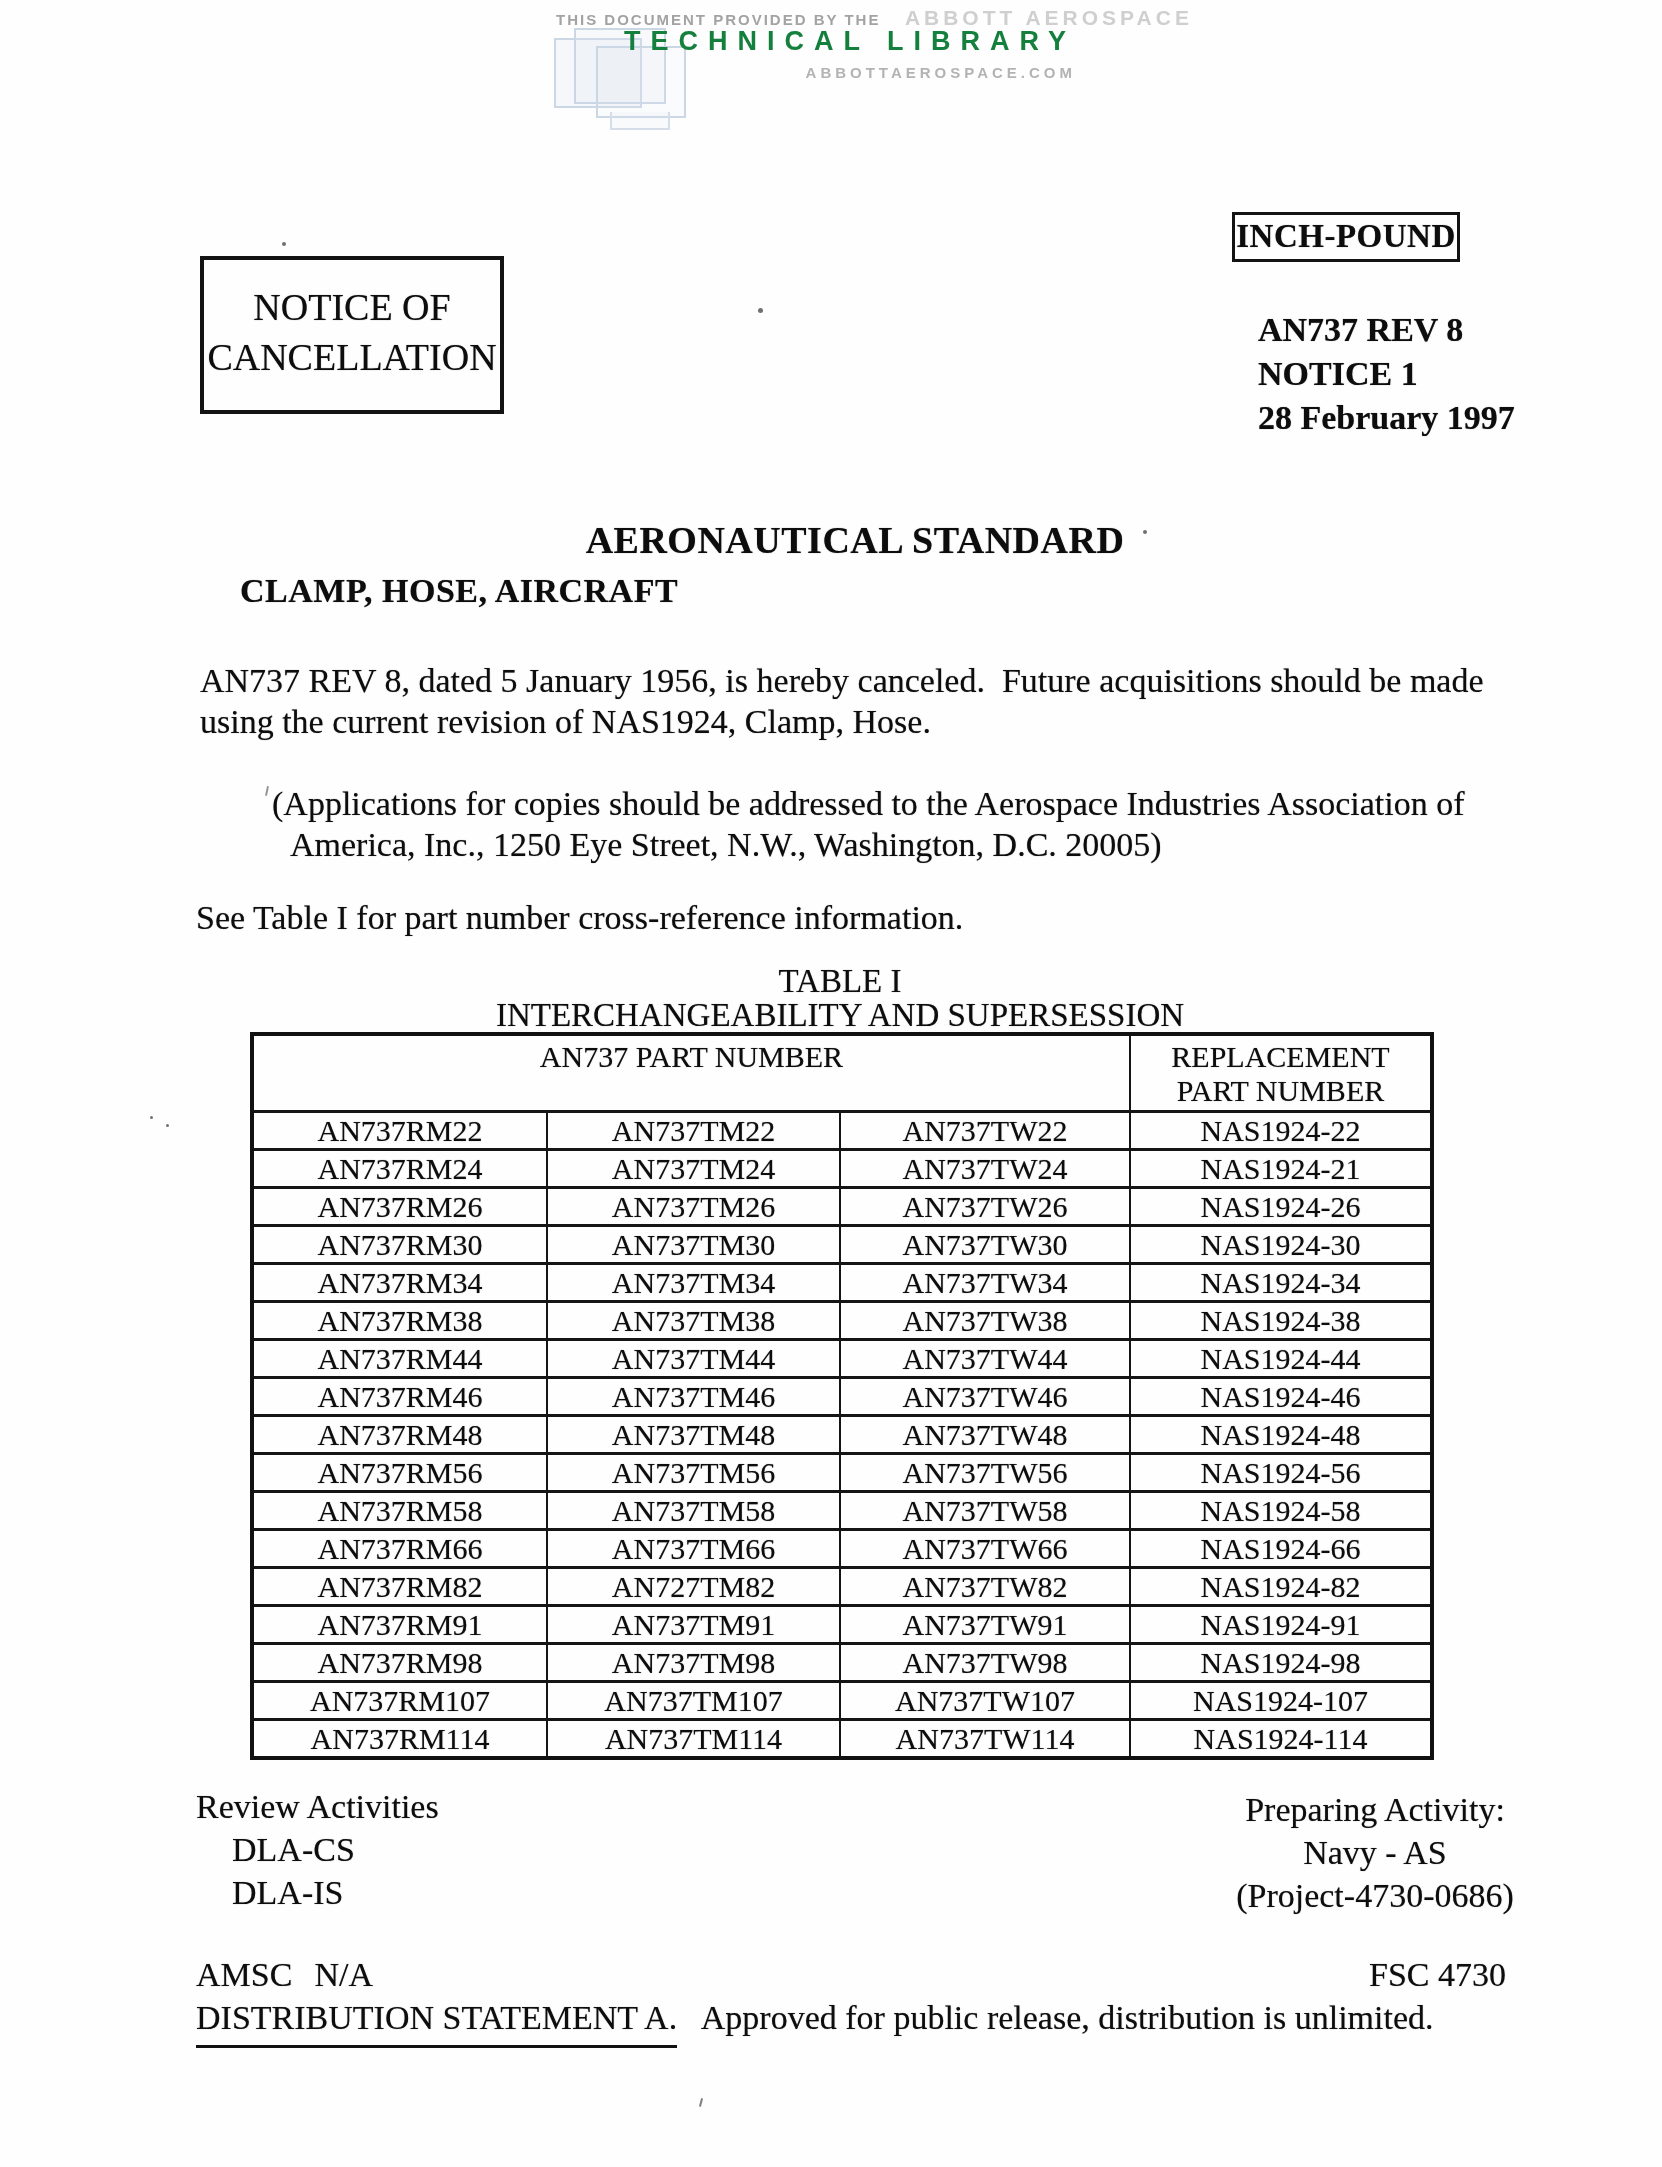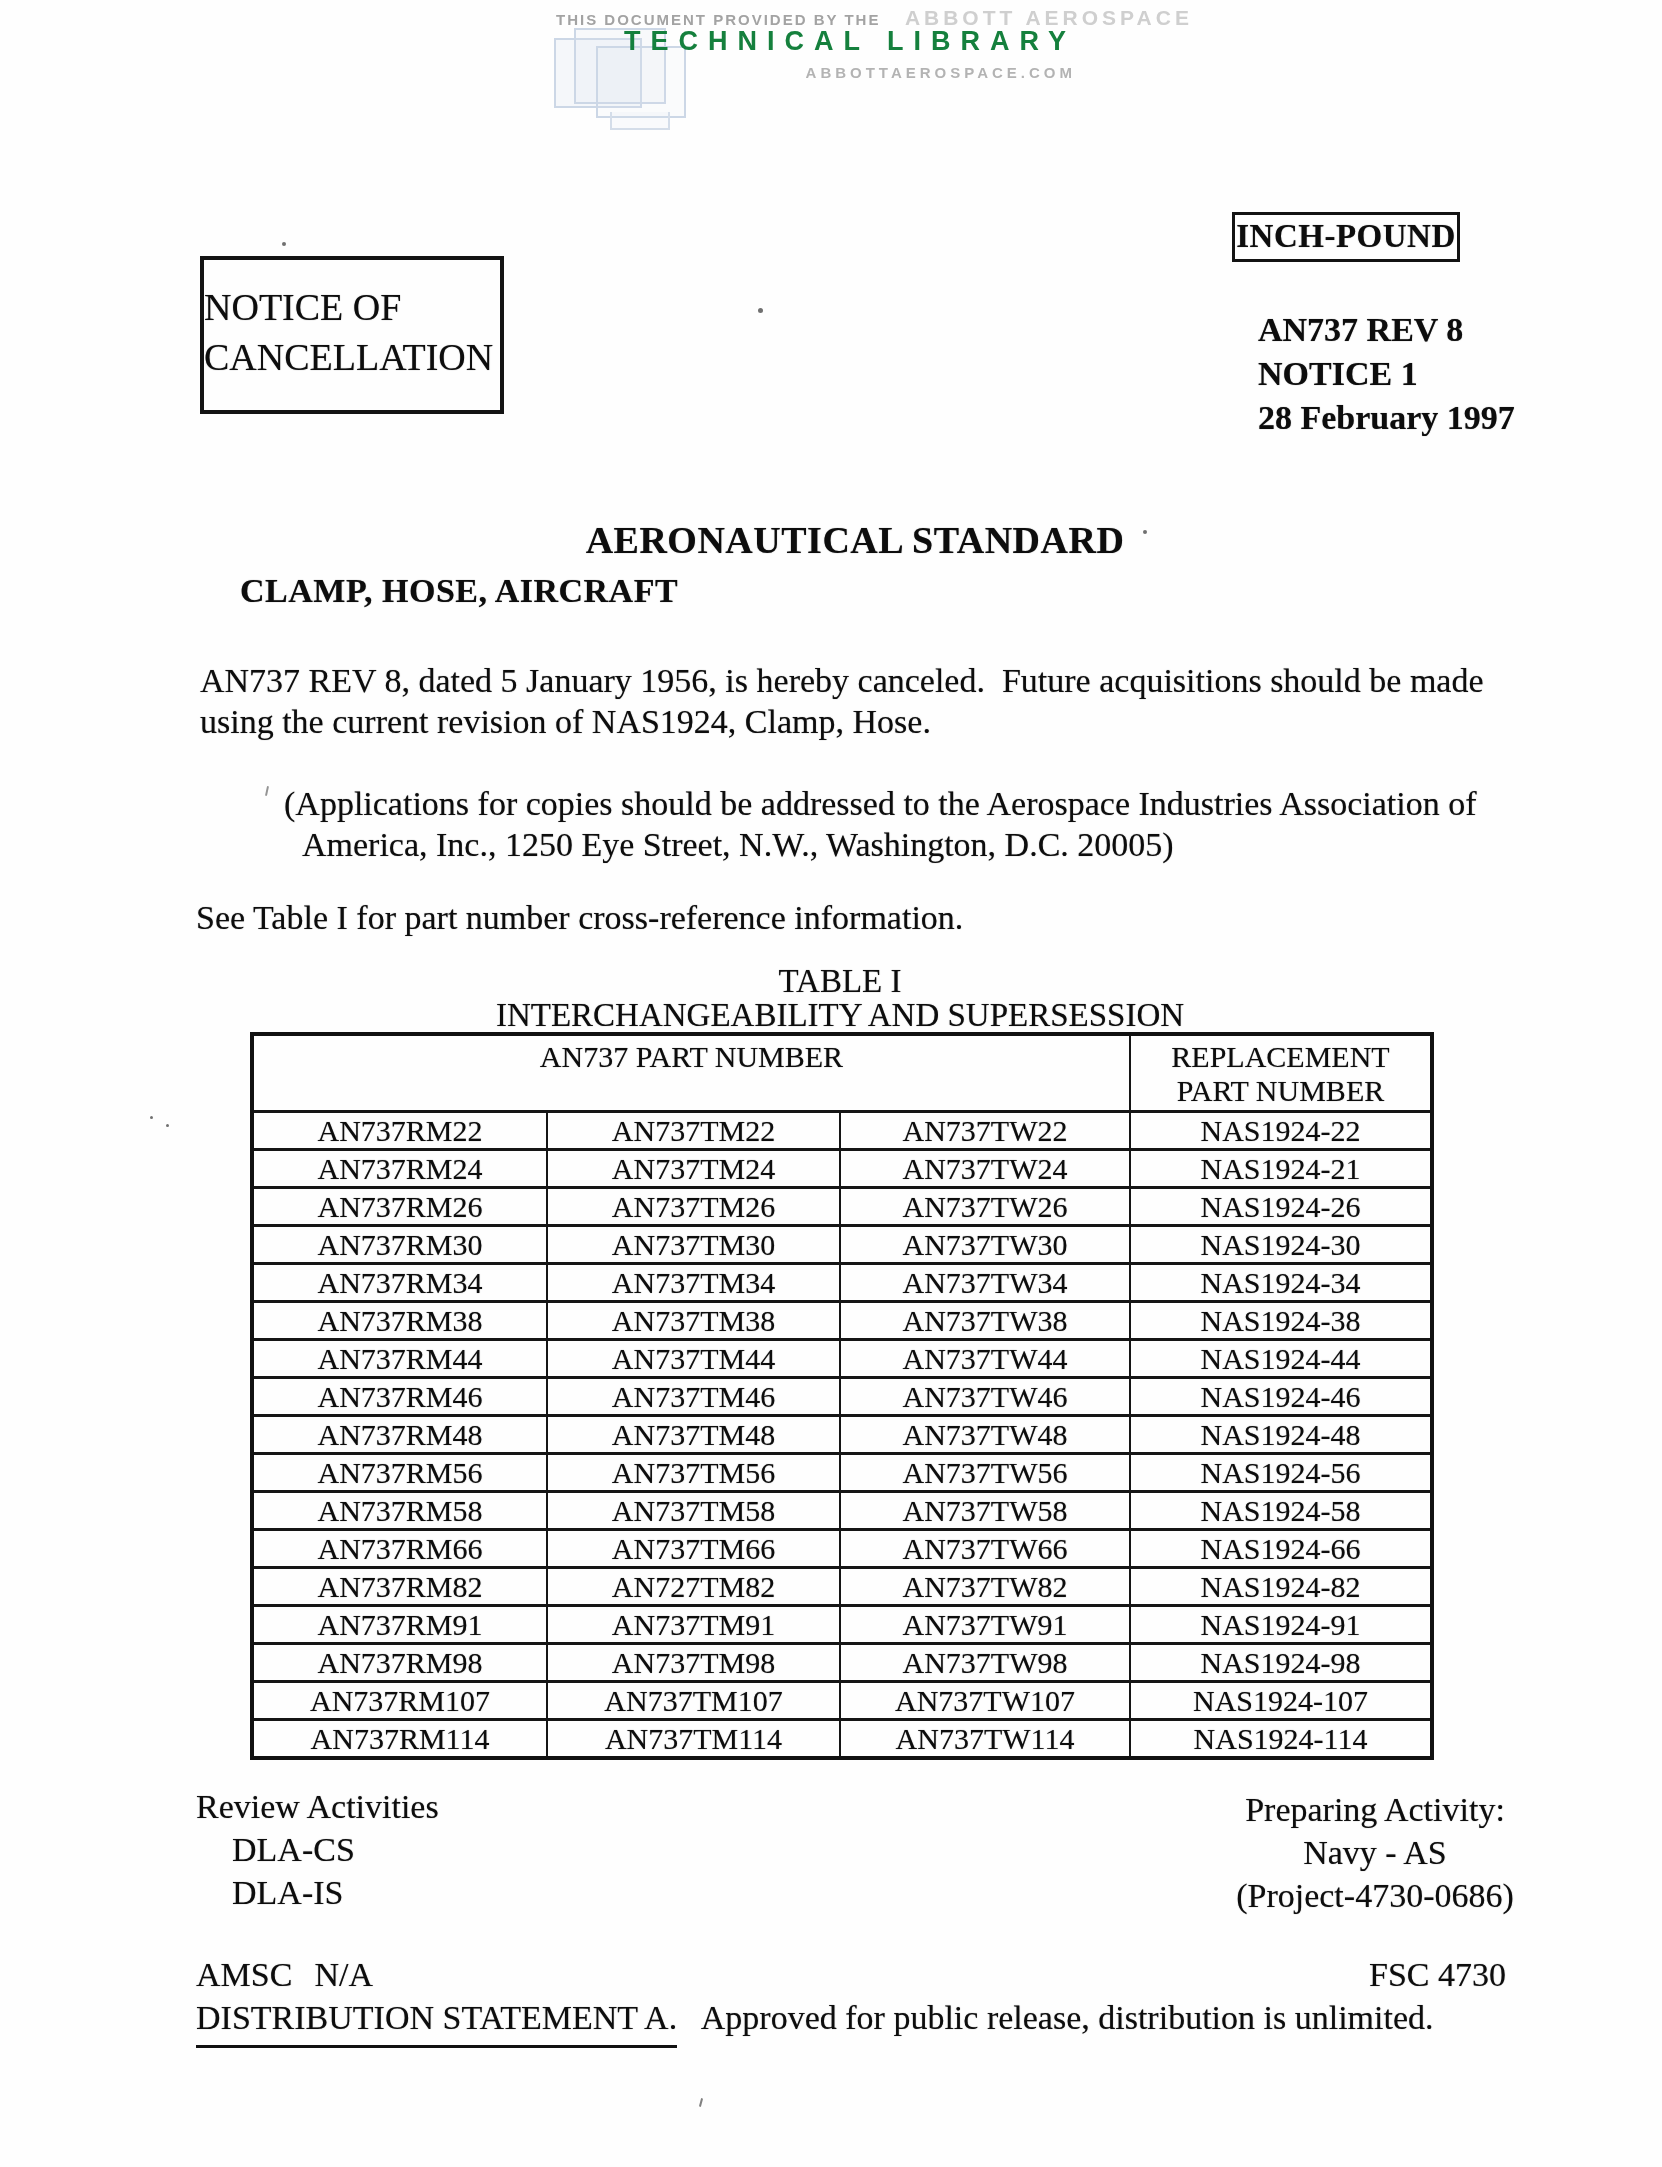--- a/index.html
+++ b/index.html
@@ -27,36 +27,36 @@
     font-size:15px;font-weight:bold;letter-spacing:4px;color:#b3b3b3;white-space:nowrap;}
   .wm-icon{position:absolute;top:24px;left:552px;width:140px;height:100px;}
   .wm-page{position:absolute;border:2px solid #ccd7e6;background:rgba(221,230,241,.28);}
   .wm-p1{left:2px;top:14px;width:84px;height:66px;}
   .wm-p2{left:22px;top:4px;width:88px;height:72px;background:rgba(221,230,241,.18);}
   .wm-p3{left:44px;top:22px;width:86px;height:68px;background:rgba(221,230,241,.12);}
   .wm-tail{position:absolute;left:58px;top:88px;width:56px;height:16px;border:2px solid #d4dde9;border-top:none;background:rgba(221,230,241,.15);}
 
   
   .notice-box{left:200px;top:256px;width:304px;height:158px;
-    border:4px solid #131313;box-sizing:border-box;text-align:left;
+    border:4px solid #131313;box-sizing:border-box;text-align:center;
     font-size:38px;line-height:50px;padding-top:22px;}
   .inch-box{left:1232px;top:212px;width:228px;height:50px;
     border:3px solid #131313;box-sizing:border-box;text-align:center;
     font-size:33px;font-weight:bold;line-height:43px;letter-spacing:.5px;}
 
   .doc-id{left:1258px;top:308px;font-size:34px;font-weight:bold;line-height:44px;}
 
   
   .title{left:240px;top:518px;width:1230px;text-align:center;
     font-size:38px;font-weight:bold;letter-spacing:.5px;}
   .subtitle{left:240px;top:572px;width:1230px;
     font-size:34px;font-weight:bold;letter-spacing:.5px;}
   .body-text{font-size:34px;line-height:41px;}
   .para1{left:200px;top:660px;width:1290px;}
-  .para2{left:284px;top:783px;width:1240px;}
+  .para2{left:272px;top:783px;width:1240px;}
   .para2 .l2{margin-left:18px;}
   .see-table{left:196px;top:897px;width:1200px;}
 
   
   .tbl-title{left:250px;top:963px;width:1180px;text-align:center;font-size:33px;}
   .tbl-subtitle{left:250px;top:997px;width:1180px;text-align:center;font-size:33px;}
   table.parts{position:absolute;left:250px;top:1032px;width:1180px;
     border-collapse:collapse;table-layout:fixed;
     font-size:30px;}
   table.parts th,table.parts td{

